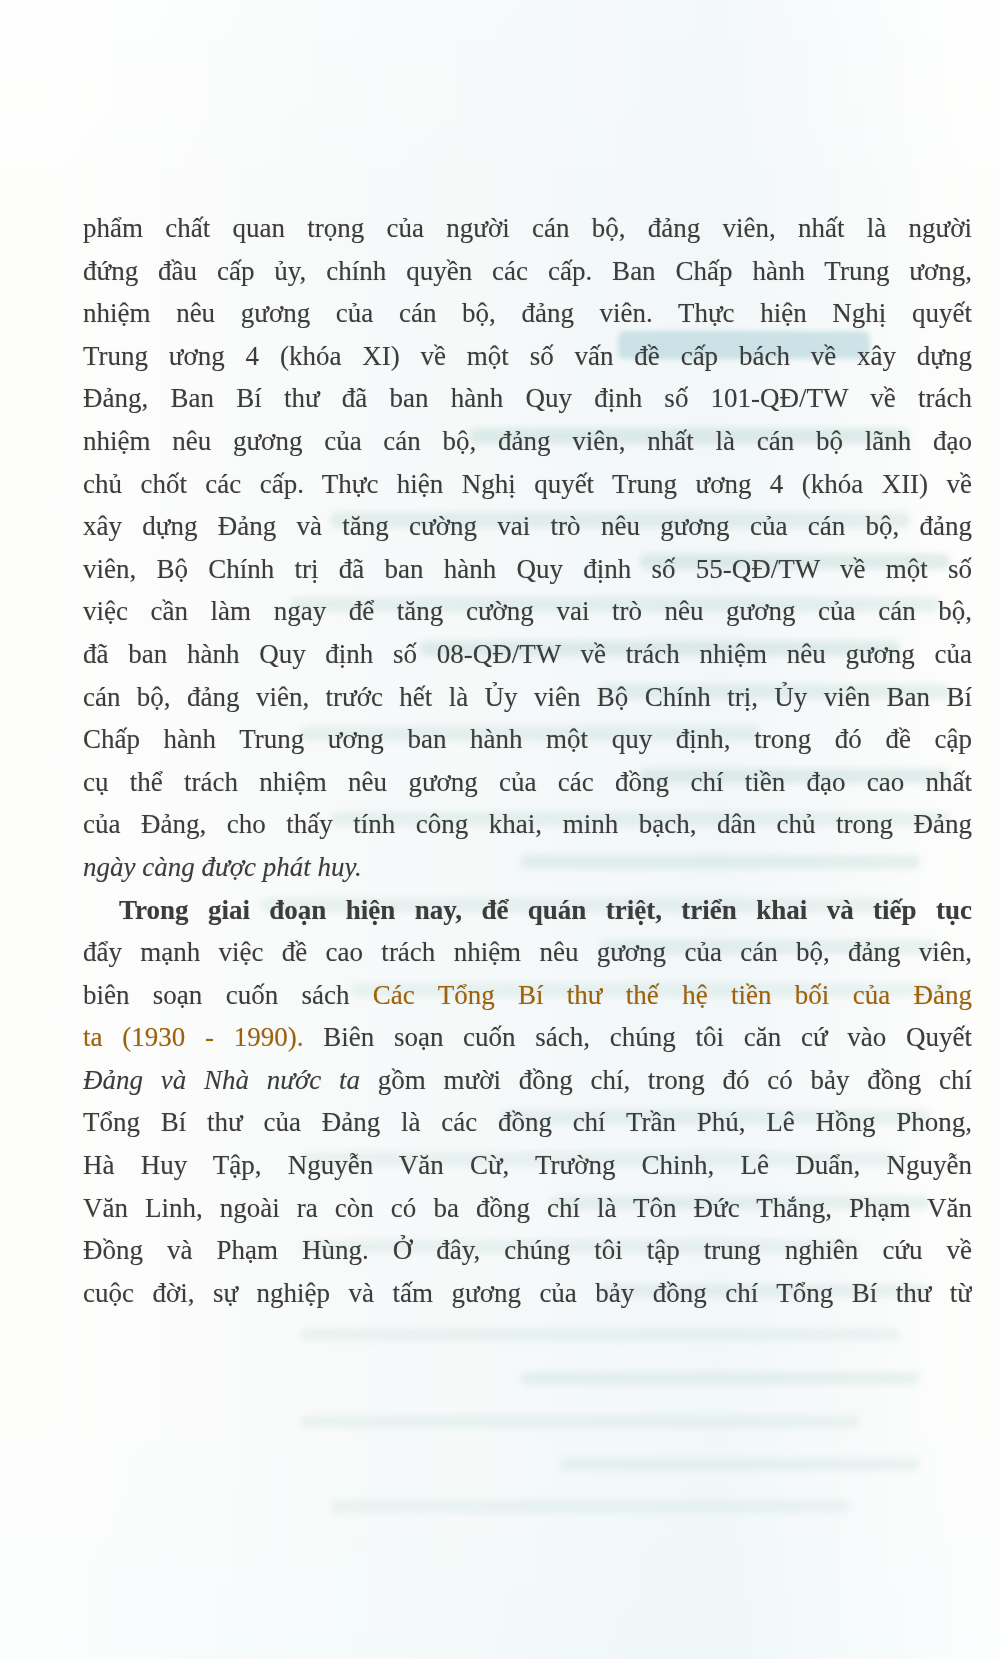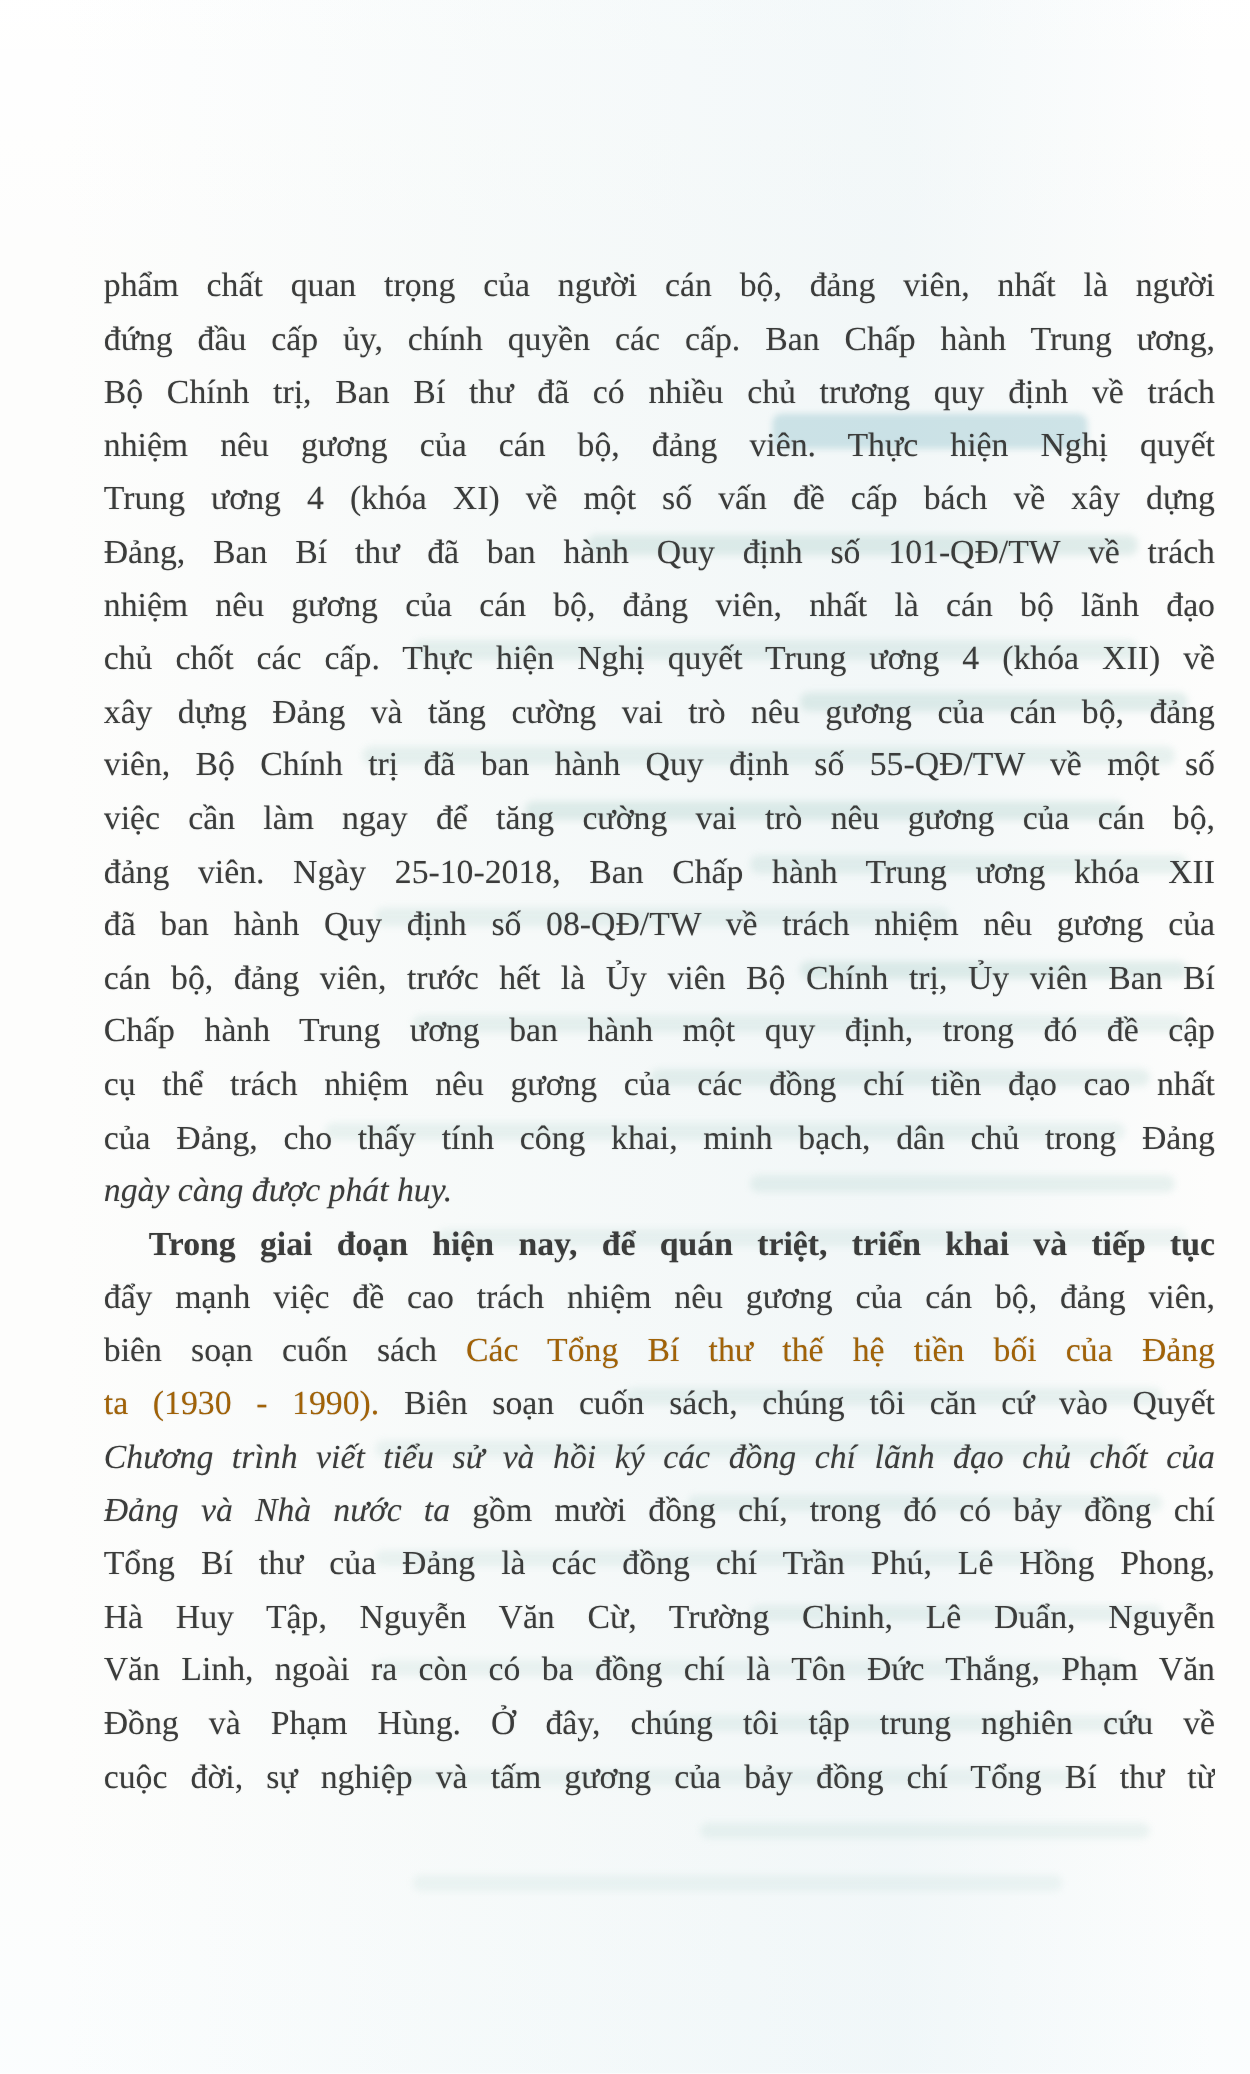--- a/index.html
+++ b/index.html
@@ -66,43 +66,40 @@
   <div class="bleed" style="left:300px; top:1328px; width:600px; height:13px; opacity:.55;"></div>
   <div class="bleed" style="left:520px; top:1372px; width:400px; height:13px; opacity:.65;"></div>
   <div class="bleed" style="left:300px; top:1415px; width:560px; height:13px; opacity:.55;"></div>
   <div class="bleed" style="left:560px; top:1458px; width:360px; height:13px; opacity:.6;"></div>
   <div class="bleed" style="left:330px; top:1500px; width:520px; height:13px; opacity:.5;"></div>
 
   <div class="text-block">
       <div class="paragraph">
         <div class="line"><span class="seg reg">phẩm chất quan trọng của người cán bộ, đảng viên, nhất là người</span></div>
         <div class="line"><span class="seg reg">đứng đầu cấp ủy, chính quyền các cấp. Ban Chấp hành Trung ương,</span></div>
-        <div class="line"><span class="seg reg">Bộ Chính trị, Ban Bí thư đã có nhiều chủ trương quy định về trách</span></div>
         <div class="line"><span class="seg reg">nhiệm nêu gương của cán bộ, đảng viên. Thực hiện Nghị quyết</span></div>
         <div class="line"><span class="seg reg">Trung ương 4 (khóa XI) về một số vấn đề cấp bách về xây dựng</span></div>
         <div class="line"><span class="seg reg">Đảng, Ban Bí thư đã ban hành Quy định số 101-QĐ/TW về trách</span></div>
         <div class="line"><span class="seg reg">nhiệm nêu gương của cán bộ, đảng viên, nhất là cán bộ lãnh đạo</span></div>
         <div class="line"><span class="seg reg">chủ chốt các cấp. Thực hiện Nghị quyết Trung ương 4 (khóa XII) về</span></div>
         <div class="line"><span class="seg reg">xây dựng Đảng và tăng cường vai trò nêu gương của cán bộ, đảng</span></div>
         <div class="line"><span class="seg reg">viên, Bộ Chính trị đã ban hành Quy định số 55-QĐ/TW về một số</span></div>
         <div class="line"><span class="seg reg">việc cần làm ngay để tăng cường vai trò nêu gương của cán bộ,</span></div>
-        <div class="line"><span class="seg reg">đảng viên. Ngày 25-10-2018, Ban Chấp hành Trung ương khóa XII</span></div>
         <div class="line"><span class="seg reg">đã ban hành Quy định số 08-QĐ/TW về trách nhiệm nêu gương của</span></div>
         <div class="line"><span class="seg reg">cán bộ, đảng viên, trước hết là Ủy viên Bộ Chính trị, Ủy viên Ban Bí</span></div>
         <div class="line"><span class="seg reg">Chấp hành Trung ương ban hành một quy định, trong đó đề cập</span></div>
         <div class="line"><span class="seg reg">cụ thể trách nhiệm nêu gương của các đồng chí tiền đạo cao nhất</span></div>
         <div class="line"><span class="seg reg">của Đảng, cho thấy tính công khai, minh bạch, dân chủ trong Đảng</span></div>
         <div class="line last"><span class="seg reg">ngày càng được phát huy.</span></div>
       </div>
       <div class="paragraph">
         <div class="line indent"><span class="seg reg">Trong giai đoạn hiện nay, để quán triệt, triển khai và tiếp tục</span></div>
         <div class="line"><span class="seg reg">đẩy mạnh việc đề cao trách nhiệm nêu gương của cán bộ, đảng viên,</span></div>
         <div class="line"><span class="seg reg">biên soạn cuốn sách </span><span class="seg bold">Các Tổng Bí thư thế hệ tiền bối của Đảng</span></div>
         <div class="line"><span class="seg bold">ta (1930 - 1990).</span><span class="seg reg"> Biên soạn cuốn sách, chúng tôi căn cứ vào Quyết</span></div>
-        <div class="line"><span class="seg italic">Chương trình viết tiểu sử và hồi ký các đồng chí lãnh đạo chủ chốt của</span></div>
         <div class="line"><span class="seg italic">Đảng và Nhà nước ta</span><span class="seg reg"> gồm mười đồng chí, trong đó có bảy đồng chí</span></div>
         <div class="line"><span class="seg reg">Tổng Bí thư của Đảng là các đồng chí Trần Phú, Lê Hồng Phong,</span></div>
         <div class="line"><span class="seg reg">Hà Huy Tập, Nguyễn Văn Cừ, Trường Chinh, Lê Duẩn, Nguyễn</span></div>
         <div class="line"><span class="seg reg">Văn Linh, ngoài ra còn có ba đồng chí là Tôn Đức Thắng, Phạm Văn</span></div>
         <div class="line"><span class="seg reg">Đồng và Phạm Hùng. Ở đây, chúng tôi tập trung nghiên cứu về</span></div>
         <div class="line"><span class="seg reg">cuộc đời, sự nghiệp và tấm gương của bảy đồng chí Tổng Bí thư từ</span></div>
       </div>
     </div>
 </div>
 

